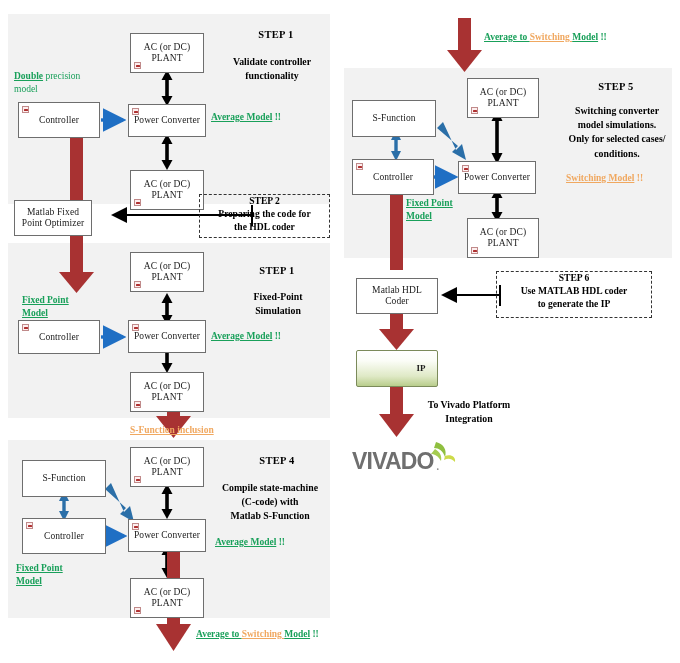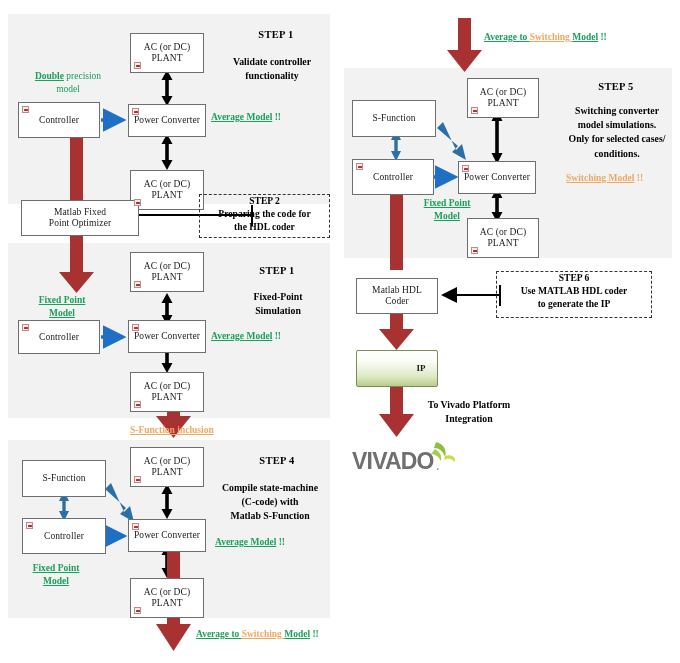--- a/index.html
+++ b/index.html
@@ -67,21 +67,21 @@
     display:flex; align-items:flex-start; justify-content:center;
     text-align:center;
     font-weight:bold;
     font-size:9.6px;
     line-height:1.35;
     color:#000;
   }
 
   
   .txt { position:absolute; font-size:9.5px; color:#000; line-height:1.35; }
-  .txt.center { text-align:center; }
+  .txt.center { }
   .step-title { font-weight:bold; font-size:10.5px; letter-spacing:0.3px; }
   .step-desc  { font-weight:bold; font-size:9.8px; line-height:1.45; text-align:center; }
 
   .green { color:#19a05a; font-weight:bold; text-decoration:underline; }
   .orange{ color:#f0a860; font-weight:bold; text-decoration:underline; }
   .green-plain { color:#19a05a; font-weight:bold; }
   .orange-plain{ color:#f0a860; font-weight:bold; }
 
   
   svg.arrows { position:absolute; left:0; top:0; width:680px; height:663px; pointer-events:none; }
@@ -272,21 +272,21 @@
 
   <div class="txt center" style="left:14px; top:70px; width:108px;">
     <span class="green">Double</span><span class="green-plain" style="text-decoration:none;font-weight:normal"> precision</span><br>
     <span class="green-plain" style="font-weight:normal">model</span>
   </div>
 
   <div class="txt" style="left:211px; top:111px;">
     <span class="green">Average Model</span><span class="green-plain" style="text-decoration:none"> !!</span>
   </div>
 
-  <div class="blk" style="left:21px; top:200px; width:118px; height:36px;">
+  <div class="blk" style="left:14px; top:200px; width:78px; height:36px;">
     <span class="lbl"><span>Matlab Fixed</span><br><span>Point Optimizer</span></span>
   </div>
 
   <div class="note" style="left:199px; top:194px; width:131px; height:44px;">
     <div>
       <span>STEP 2</span><br>
       <span>Preparing the code for</span><br>
       <span>the HDL coder</span>
     </div>
   </div>

